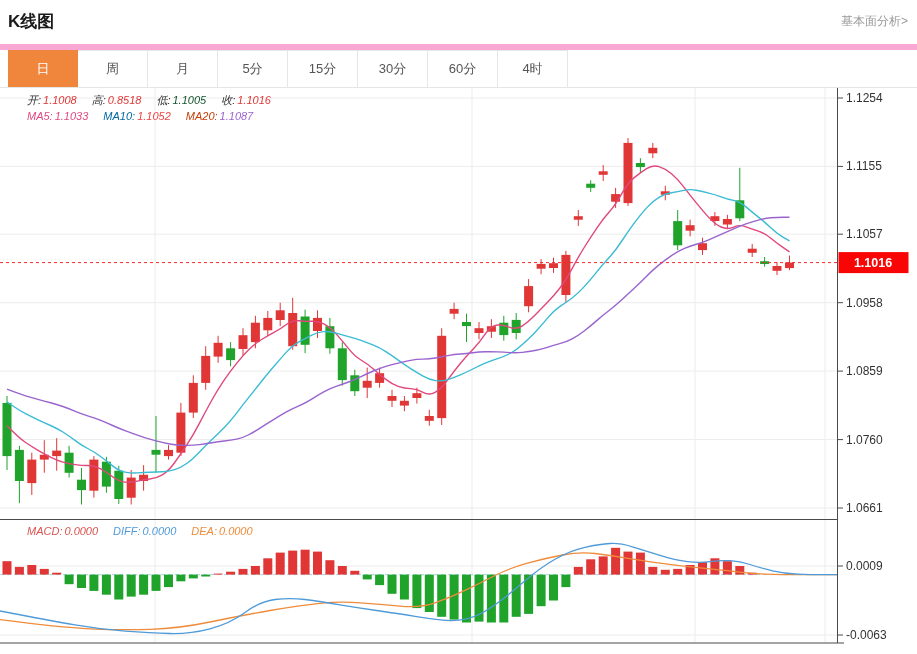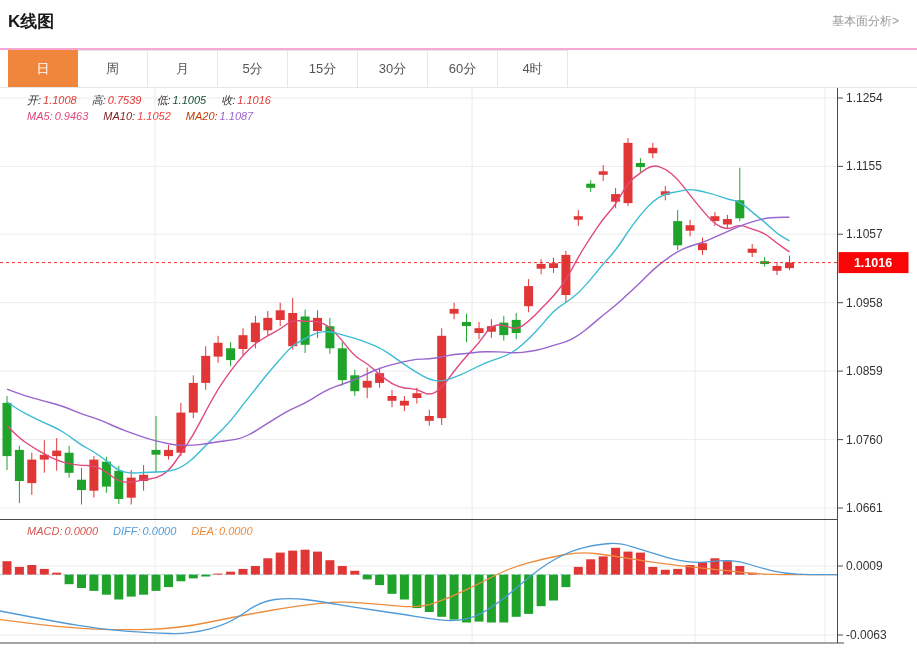--- a/index.html
+++ b/index.html
@@ -1,20 +1,20 @@
 <!DOCTYPE html>
 <html><head>
 <meta charset="utf-8">
 <style>
   html,body{margin:0;padding:0;background:#fff;width:917px;height:654px;overflow:hidden;
     font-family:"Liberation Sans","DejaVu Sans",sans-serif;}
   .page{position:relative;width:917px;height:654px;background:#fff;}
-  .hdr{position:relative;height:50px;border-bottom:2px solid #f9a8d4;box-sizing:border-box;}
+  .hdr{position:relative;height:50px;border-bottom:6px solid #f9a8d4;box-sizing:border-box;}
   .hdr-title{position:absolute;left:8px;top:10px;font-size:17px;font-weight:bold;color:#1a1a1a;}
-  .hdr-link{position:absolute;right:18px;top:13px;font-size:12px;color:#999;text-decoration:none;cursor:pointer;}
+  .hdr-link{position:absolute;right:9px;top:13px;font-size:12px;color:#999;text-decoration:none;cursor:pointer;}
   .tabbar{position:relative;height:38px;border-bottom:1px solid #e6e6e6;box-sizing:border-box;
     display:flex;align-items:stretch;padding-left:8px;}
   .tab{width:70px;border-right:1px solid #e6e6e6;border-top:1px solid #e6e6e6;box-sizing:border-box;
     display:flex;align-items:center;justify-content:center;font-size:13px;color:#555;cursor:pointer;background:#fff;}
   .tab:first-child{border-left:1px solid #e6e6e6;}
   .tab.active{background:#f0863c;color:#fff;border-color:#f0863c;}
   .chart-wrap{position:relative;width:917px;height:565px;}
   .legend-row{position:absolute;left:27px;display:flex;gap:15px;font-size:11px;white-space:nowrap;pointer-events:none;font-style:italic;}
   .legend-row .lab{color:#333;}
   .legend-row .val{margin-left:2px;}
@@ -279,27 +279,27 @@
           <line x1="837.5" y1="637" x2="843" y2="637" stroke="#4a4a4a" stroke-width="1"></line>
           <text x="846" y="641" font-size="12" fill="#333333">-0.0063</text>
         </g>
         <g>
           <rect x="838.5" y="254.10000000000002" width="70" height="21" fill="#fa0505"></rect>
           <text x="873" y="269.1" font-size="12.5" font-weight="bold" fill="#fff" text-anchor="middle">1.1016</text>
         </g>
       </svg>
     <div class="legend-row" id="legend-ohlc" style="top:5px">
         <span><span class="lab">开:</span><span class="val" style="color: rgb(224, 54, 54);">1.1008</span></span>
-        <span><span class="lab">高:</span><span class="val" style="color: rgb(224, 54, 54);">0.7539</span></span>
+        <span><span class="lab">高:</span><span class="val" style="color: rgb(224, 54, 54);">0.8518</span></span>
         <span><span class="lab">低:</span><span class="val" style="color: #14532d;">1.1005</span></span>
         <span><span class="lab">收:</span><span class="val" style="color: rgb(224, 54, 54);">1.1016</span></span>
       </div>
     <div class="legend-row" id="legend-ma" style="top:22px">
-        <span><span class="lab" style="color: rgb(224, 72, 126); margin-top: 39px;">MA5:</span><span class="val" style="color: rgb(224, 72, 126);">0.9463</span></span>
-        <span><span class="lab" style="color: #7f1d1d;">MA10:</span><span class="val" style="color: #ef4444;">1.1052</span></span>
+        <span><span class="lab" style="color: rgb(224, 72, 126); margin-top: 39px;">MA5:</span><span class="val" style="color: rgb(224, 72, 126);">1.1033</span></span>
+        <span><span class="lab" style="color: #0369a1;">MA10:</span><span class="val" style="color: #ef4444;">1.1052</span></span>
         <span><span class="lab" style="color: #c2410c; text-align: center;">MA20:</span><span class="val" style="color: rgb(154, 100, 207); margin-top: 45px;">1.1087</span></span>
       </div>
     <div class="legend-row" id="legend-macd" style="top:437px">
         <span><span class="lab" style="color: rgb(217, 84, 79); margin-top: 36px;">MACD:</span><span class="val" style="color: rgb(217, 84, 79);">0.0000</span></span>
         <span><span class="lab" style="color: rgb(79, 154, 216); margin-top: 19px;">DIFF:</span><span class="val" style="color: rgb(79, 154, 216);">0.0000</span></span>
         <span><span class="lab" style="color: rgb(238, 140, 60);">DEA:</span><span class="val" style="color: rgb(238, 140, 60);">0.0000</span></span>
       </div>
   </div>
 </div>
 

